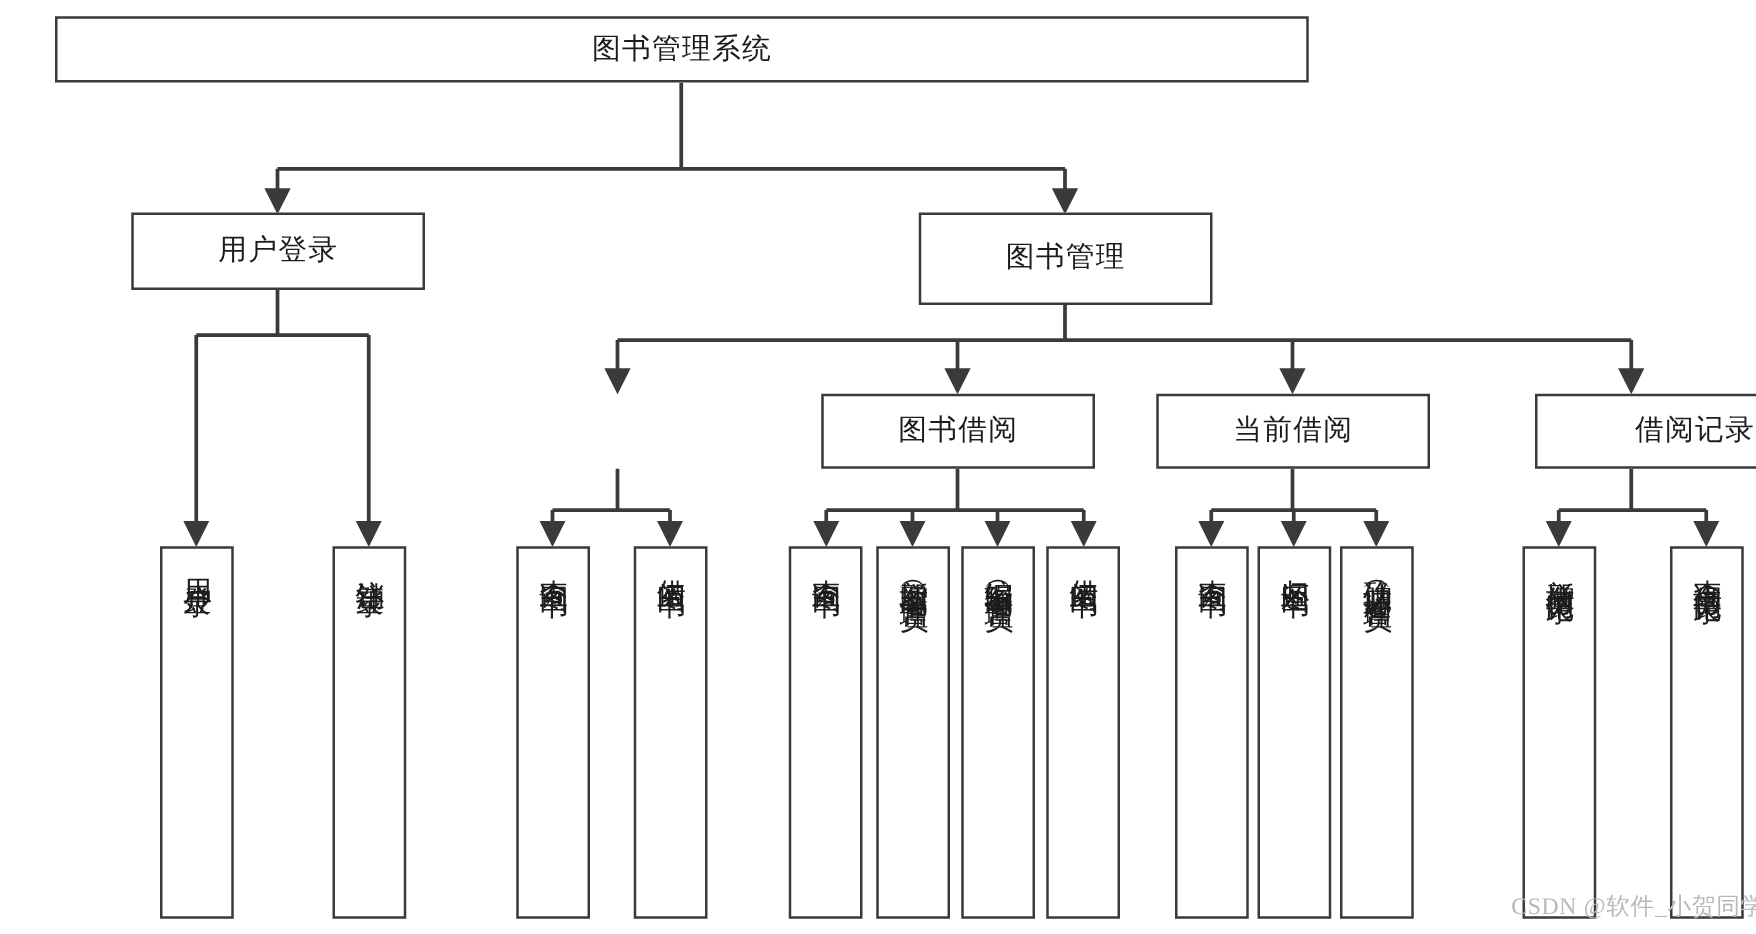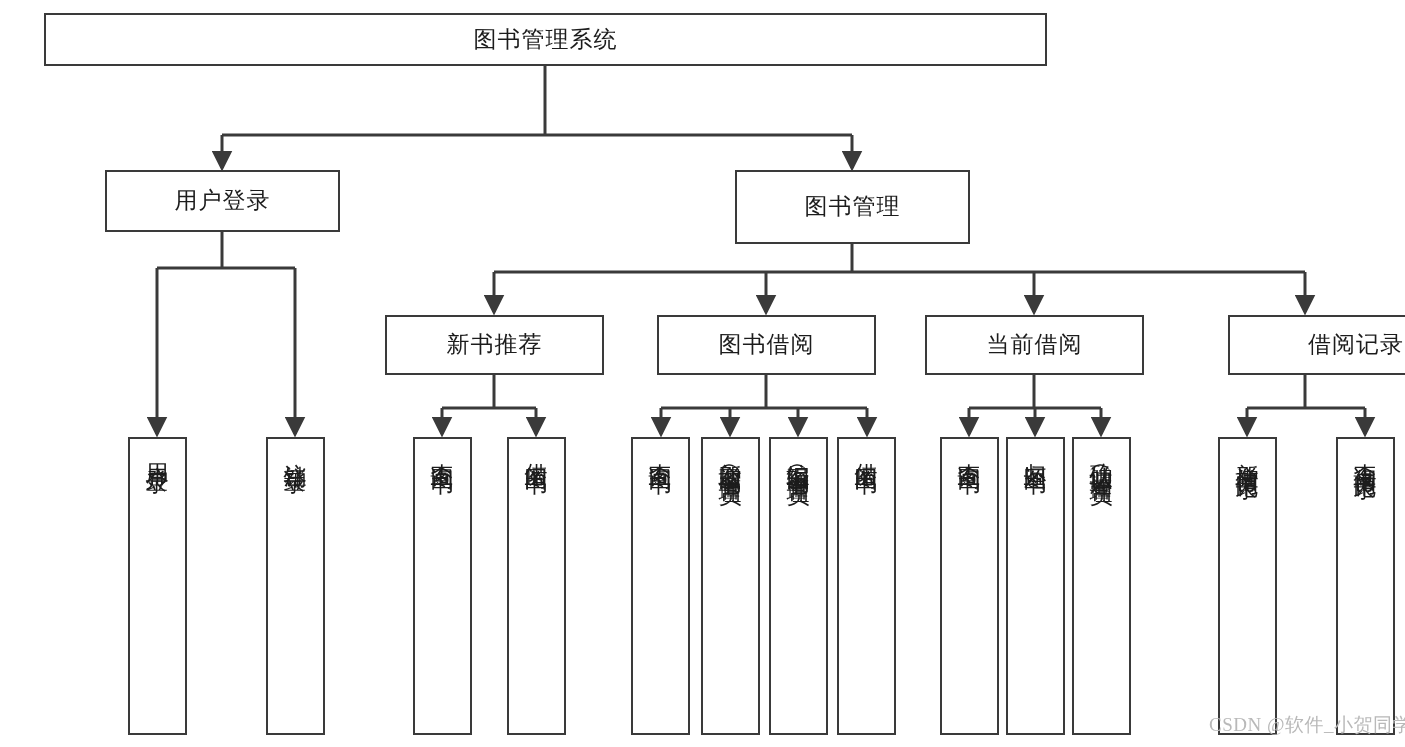--- a/index.html
+++ b/index.html
@@ -128,23 +128,20 @@
     <span class="htext">图书管理系统</span>
   </div>
 
   <div class="node h-node" style="left:81px; top:170px; width:235px; height:62px;">
     <span class="htext">用户登录</span>
   </div>
   <div class="node h-node" style="left:711px; top:170px; width:235px; height:74px;">
     <span class="htext">图书管理</span>
   </div>
 
-  <div class="node h-node" style="left:361px; top:315px; width:219px; height:60px;">
-    <span class="htext">新书推荐</span>
-  </div>
   <div class="node h-node" style="left:901px; top:315px; width:219px; height:60px;">
     <span class="htext">当前借阅</span>
   </div>
   <div class="node h-node" style="left:633px; top:315px; width:219px; height:60px;">
     <span class="htext">图书借阅</span>
   </div>
   <div class="node h-node" style="left:1204px; top:315px; width:256px; height:60px;">
     <span class="htext">借阅记录</span>
   </div>
 

